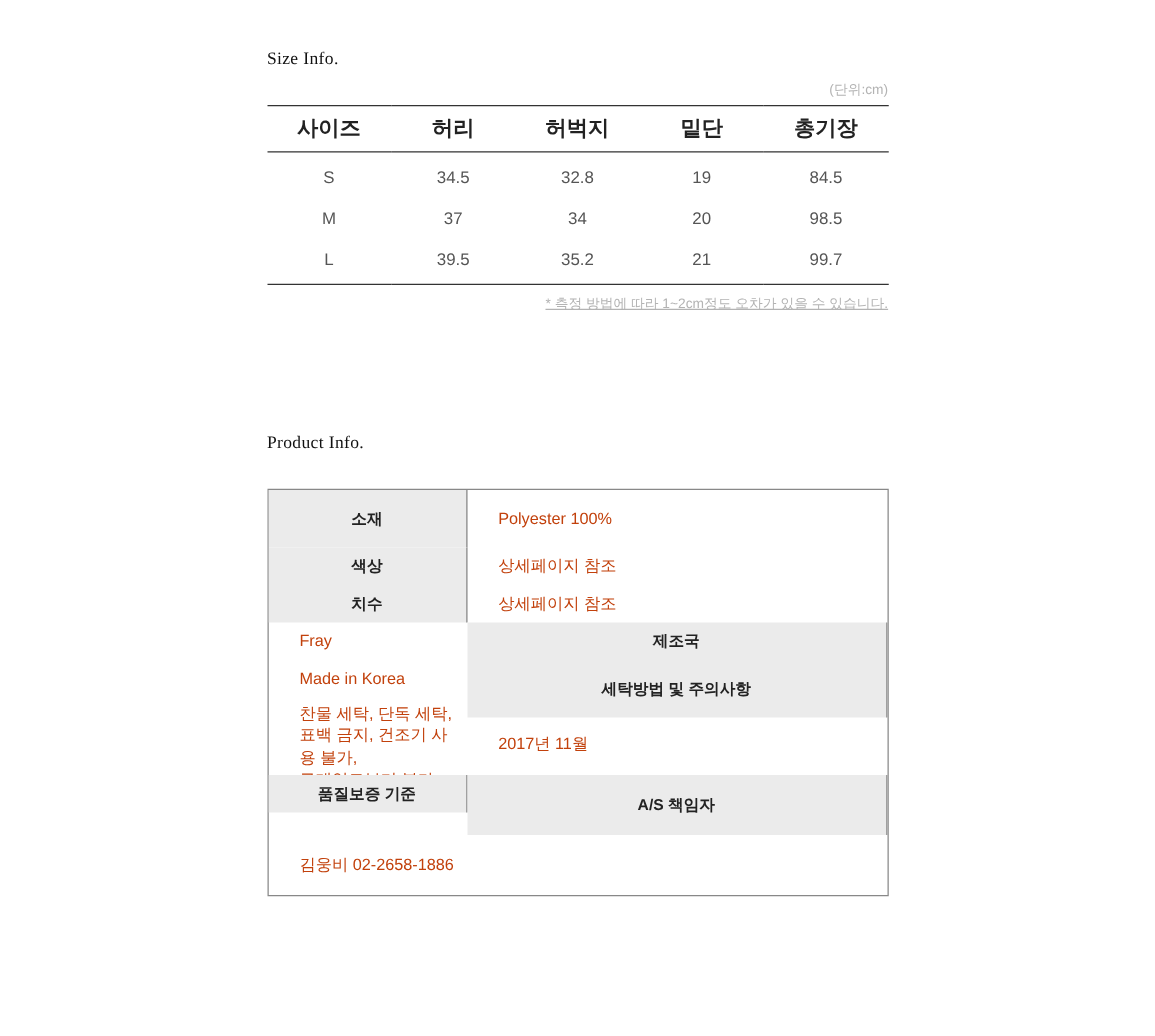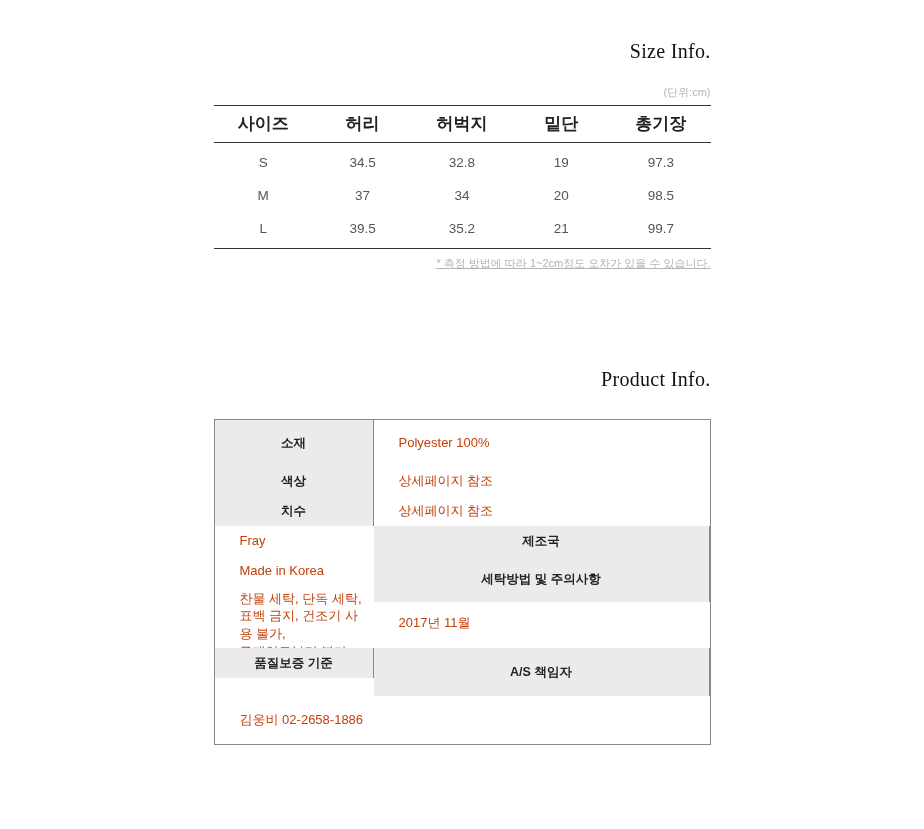--- a/index.html
+++ b/index.html
@@ -8,33 +8,33 @@
     background: #ffffff;
     overflow: hidden;
     font-family: "Liberation Sans", "DejaVu Sans", sans-serif;
   }
   .content {
     width: 497px;
     margin: 0 auto;
     padding-top: 40px;
   }
   .section-title {
-    text-align: right;
+    text-align: left;
     font-family: "Liberation Serif", "DejaVu Serif", serif;
-    font-size: 20px;
+    font-size: 14px;
     font-weight: 500;
     color: #111111;
     letter-spacing: 0.3px;
   }
   
   .unit-note {
     text-align: right;
     font-size: 11px;
     color: #b3b3b3;
-    margin-top: 22px;
+    margin-top: 8px;
     margin-bottom: 5px;
   }
   table.size-table {
     width: 100%;
     border-collapse: collapse;
     table-layout: fixed;
   }
   table.size-table th {
     border-top: 1px solid #333333;
     border-bottom: 1px solid #333333;
@@ -116,21 +116,21 @@
           <th>밑단</th>
           <th>총기장</th>
         </tr>
       </thead>
       <tbody>
         <tr class="first-row">
           <td>S</td>
           <td>34.5</td>
           <td>32.8</td>
           <td>19</td>
-          <td>97.3</td>
+          <td>84.5</td>
         </tr>
         <tr>
           <td>M</td>
           <td>37</td>
           <td>34</td>
           <td>20</td>
           <td>98.5</td>
         </tr>
         <tr class="last-row">
           <td>L</td>

